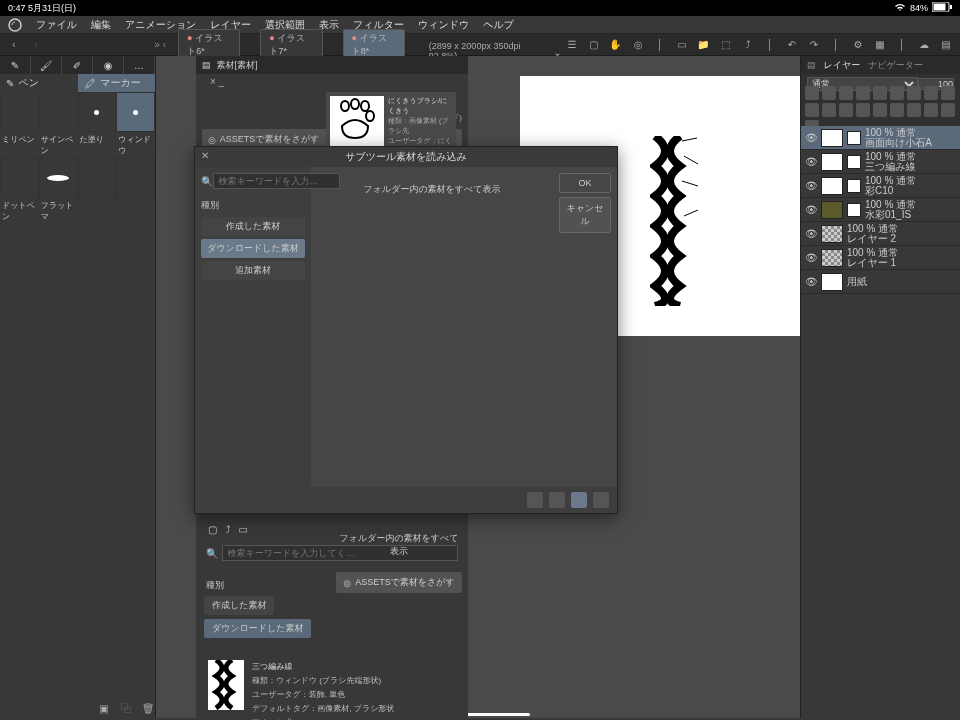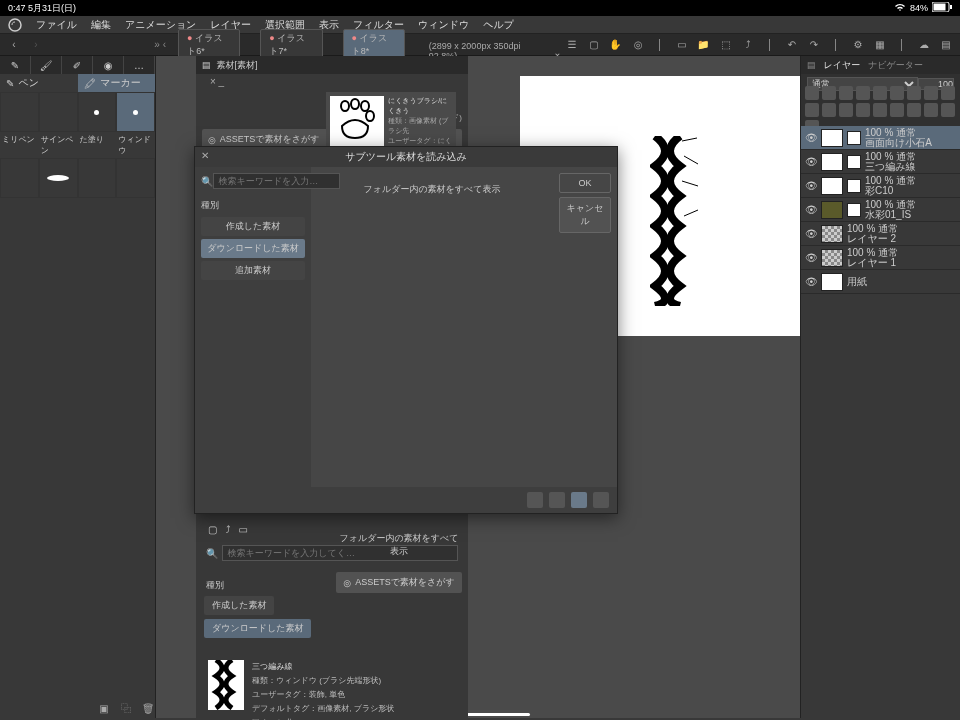--- a/index.html
+++ b/index.html
@@ -199,20 +199,26 @@
       <div>ウィンドウ</div>
     </div>
     <div class="brush-preview" style="height:40px">
       <div></div>
       <div>
           <span class="brush-oval"></span>
         </div>
       <div></div>
       <div></div>
     </div>
+    <div class="brush-labels">
+      <div>ドットペン</div>
+      <div>フラットマ</div>
+      <div></div>
+        <div></div>
+    </div>
     <div class="bottom-tools">
       <div>▣</div>
       <div>⿻</div>
       <div>🗑</div>
     </div>
   </div>
 
   <div class="canvas-area">
     <div class="canvas">
       <svg width="50" height="170" viewBox="0 0 50 170">

